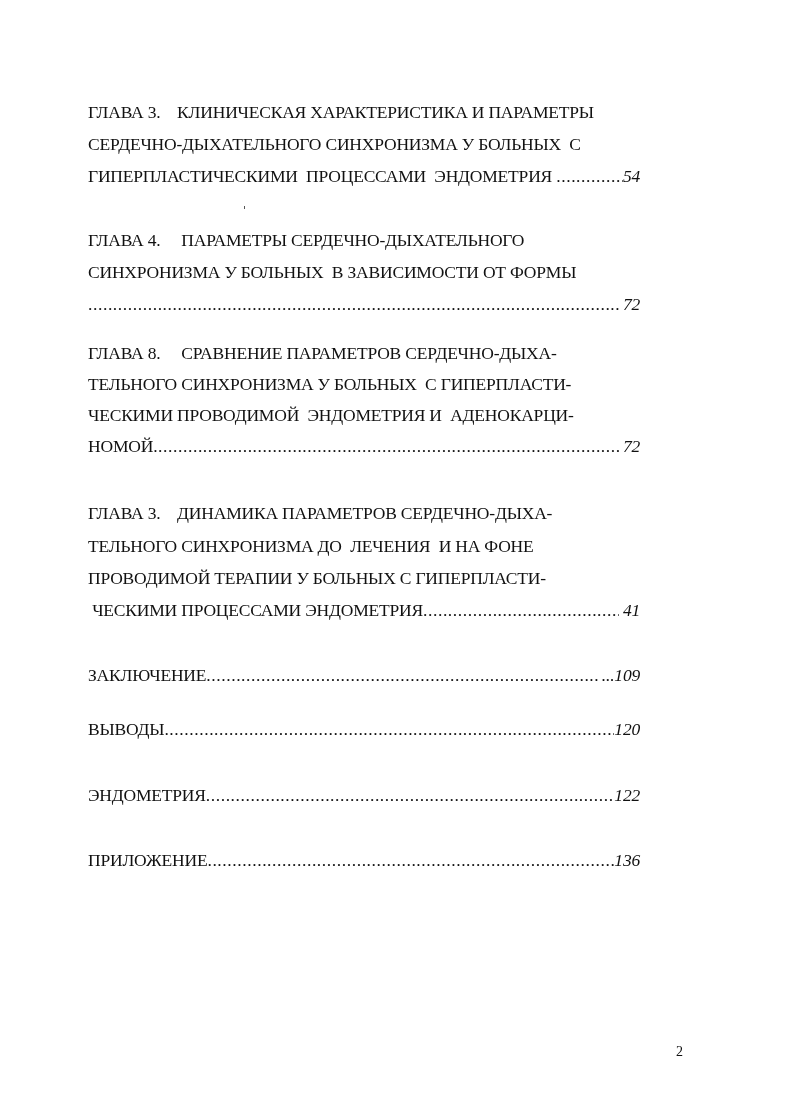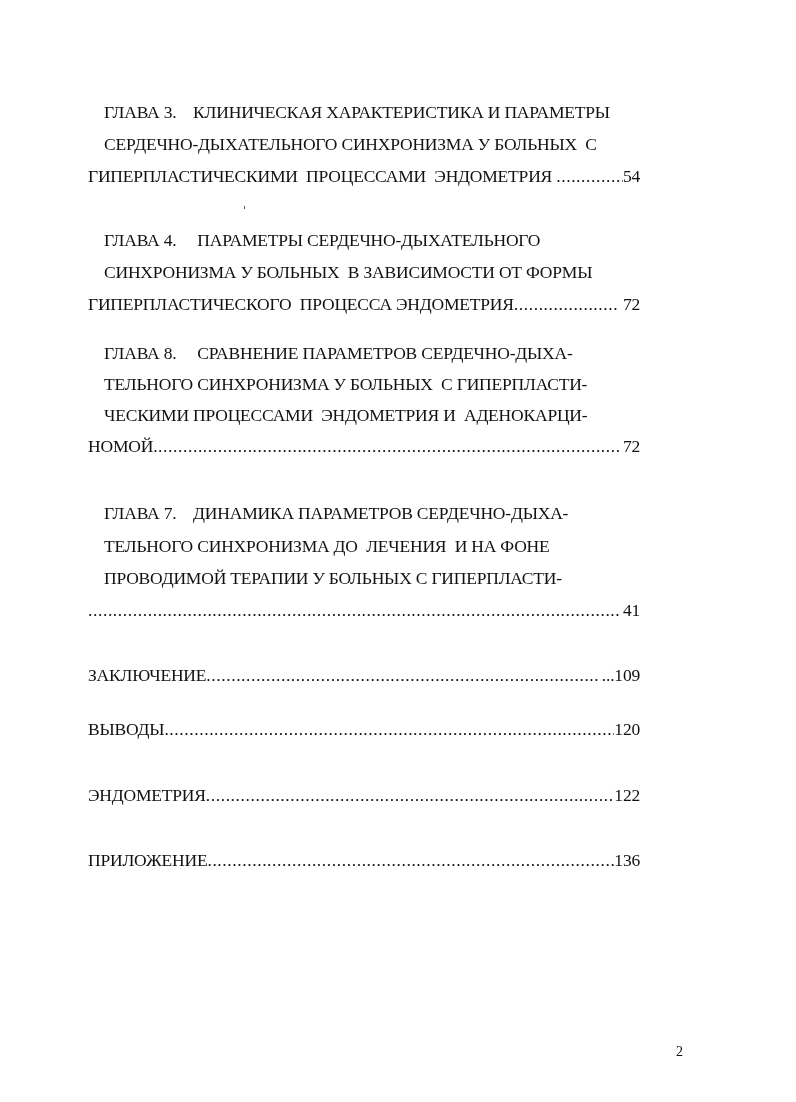--- a/index.html
+++ b/index.html
@@ -3,79 +3,79 @@
 <meta charset="utf-8">
 <style>
   html, body { margin: 0; padding: 0; background: #ffffff; }
   body {
     width: 796px; height: 1102px; position: relative; overflow: hidden;
     font-family: "Liberation Serif", "DejaVu Serif", serif;
     color: #111111;
   }
   .line {
     position: absolute;
-    left: 104px;
+    left: 88px;
     font-size: 17.5px;
     white-space: pre;
     letter-spacing: -0.2px;
   }
   .leader {
     position: absolute;
     left: 88px;
     width: 552px;
     display: flex;
     font-size: 17.5px;
     white-space: pre;
     letter-spacing: -0.2px;
   }
   .leader .lbl { flex: 0 0 auto; }
   .leader .dots { flex: 1 1 auto; overflow: hidden; white-space: nowrap; }
   .leader .dots::before {
     content: "........................................................................................................................................................................................................................";
     letter-spacing: 0.6px;
   }
-  .leader .pg { flex: 0 0 auto; }
+  .leader .pg { flex: 0 0 auto; font-style: italic; }
   .page-number {
     position: absolute; left: 676px; top: 1044px; font-size: 14px;
   }
   .speck { position: absolute; width: 1px; height: 3px; background: #555; }
 </style>
 </head>
 <body>
 
 <div class="line" style="top:102px">ГЛАВА 3.    КЛИНИЧЕСКАЯ ХАРАКТЕРИСТИКА И ПАРАМЕТРЫ</div>
 <div class="line" style="top:134px">СЕРДЕЧНО-ДЫХАТЕЛЬНОГО СИНХРОНИЗМА У БОЛЬНЫХ  С</div>
 <div class="leader" style="top:166px">
   <span class="lbl">ГИПЕРПЛАСТИЧЕСКИМИ  ПРОЦЕССАМИ  ЭНДОМЕТРИЯ </span>
   <span class="dots"></span>
   <span class="pg">54</span>
 </div>
 <div class="speck" style="left:244px; top:206px"></div>
 
 <div class="line" style="top:230px">ГЛАВА 4.     ПАРАМЕТРЫ СЕРДЕЧНО-ДЫХАТЕЛЬНОГО</div>
 <div class="line" style="top:262px">СИНХРОНИЗМА У БОЛЬНЫХ  В ЗАВИСИМОСТИ ОТ ФОРМЫ</div>
 <div class="leader" style="top:294px">
-  <span class="lbl">ГИПЕРПЛАСТИЧЕСКОГО  ПРОЦЕССА ЭНДОМЕТРИЯ</span>
   <span class="dots"></span>
   <span class="pg"> 72</span>
 </div>
 
 <div class="line" style="top:343px">ГЛАВА 8.     СРАВНЕНИЕ ПАРАМЕТРОВ СЕРДЕЧНО-ДЫХА-</div>
 <div class="line" style="top:374px">ТЕЛЬНОГО СИНХРОНИЗМА У БОЛЬНЫХ  С ГИПЕРПЛАСТИ-</div>
-<div class="line" style="top:405px">ЧЕСКИМИ ПРОЦЕССАМИ  ЭНДОМЕТРИЯ И  АДЕНОКАРЦИ-</div>
+<div class="line" style="top:405px">ЧЕСКИМИ ПРОВОДИМОЙ  ЭНДОМЕТРИЯ И  АДЕНОКАРЦИ-</div>
 <div class="leader" style="top:436px">
   <span class="lbl">НОМОЙ</span>
   <span class="dots"></span>
   <span class="pg"> 72</span>
 </div>
 
-<div class="line" style="top:503px">ГЛАВА 7.    ДИНАМИКА ПАРАМЕТРОВ СЕРДЕЧНО-ДЫХА-</div>
+<div class="line" style="top:503px">ГЛАВА 3.    ДИНАМИКА ПАРАМЕТРОВ СЕРДЕЧНО-ДЫХА-</div>
 <div class="line" style="top:536px">ТЕЛЬНОГО СИНХРОНИЗМА ДО  ЛЕЧЕНИЯ  И НА ФОНЕ</div>
 <div class="line" style="top:568px">ПРОВОДИМОЙ ТЕРАПИИ У БОЛЬНЫХ С ГИПЕРПЛАСТИ-</div>
 <div class="leader" style="top:600px">
+  <span class="lbl"> ЧЕСКИМИ ПРОЦЕССАМИ ЭНДОМЕТРИЯ</span>
   <span class="dots"></span>
   <span class="pg"> 41</span>
 </div>
 
 <div class="leader" style="top:665px">
   <span class="lbl">ЗАКЛЮЧЕНИЕ</span>
   <span class="dots"></span>
   <span class="pg"> ...109</span>
 </div>
 <div class="leader" style="top:719px">

